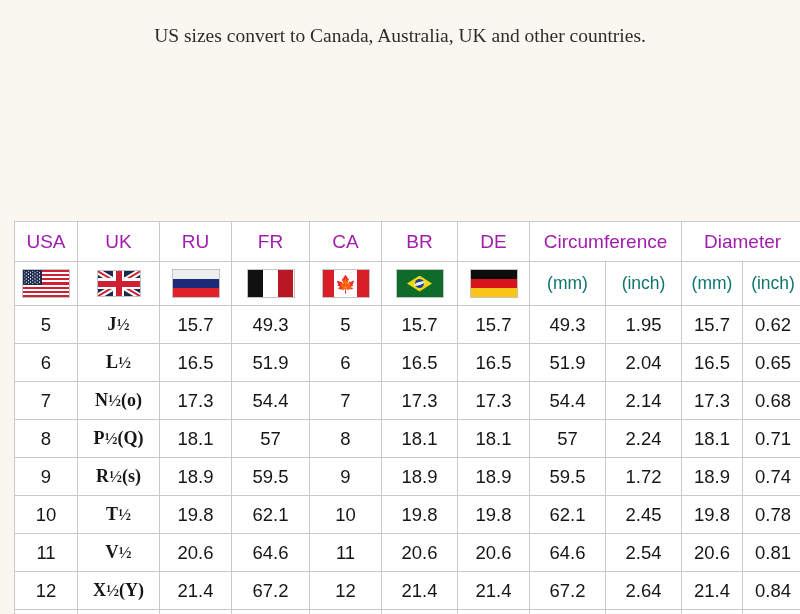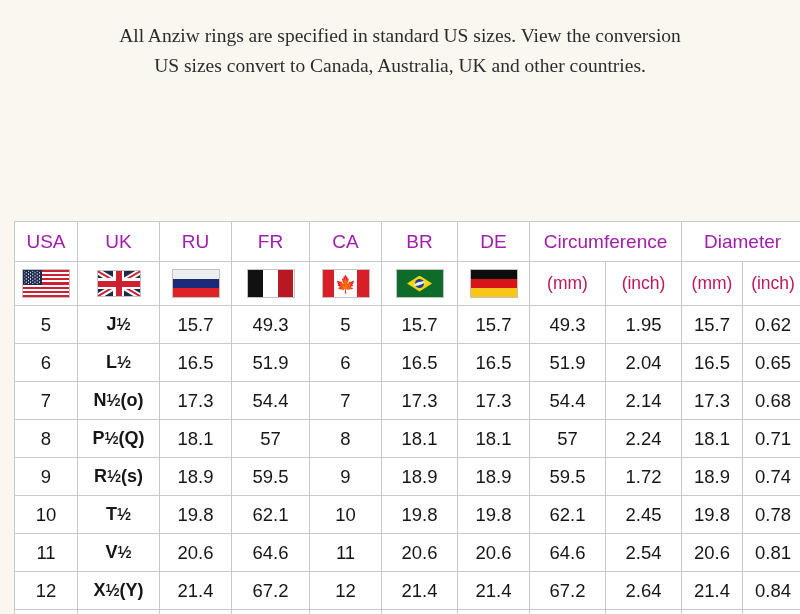--- a/index.html
+++ b/index.html
@@ -53,31 +53,31 @@
   tr.head-row th {
     height: 40px;
     font-weight: normal;
     color: #a21caf;
     font-size: 19px;
   }
   tr.flag-row td {
     height: 44px;
   }
   tr.flag-row td.unit {
-    color: #be185d;
+    color: #0f766e;
     font-size: 17.5px;
     text-align: center;
   }
   tr.body-row td {
     height: 38px;
     color: #161616;
     font-size: 18.5px;
     font-weight: 500;
   }
-  tr.body-row td.uk-cell { font-weight: bold; font-size: 18px; }
+  tr.body-row td.uk-cell { font-weight: bold; font-size: 18px; font-family: Liberation Serif, serif; }
   tr.partial-row td { height: 22px; }
 
   .frac { font-size: 0.92em; }
   .frac sup { font-size: 0.62em; vertical-align: 0.42em; }
   .frac sub { font-size: 0.62em; vertical-align: 0em; }
   .frac .sl { font-size: 0.95em; }
 
   
   .flag {
     display: inline-block;
@@ -187,21 +187,20 @@
   .f-de .b2 { top: 33.33%; background: #d7141a; }
   .f-de .b3 { top: 66.66%; background: #f9c516; }
 </style>
 </head>
 <body>
 
 <div class="page">
 
 
   <div class="subtitle">
-    <div>All Anziw rings are specified in standard US sizes. View the conversion</div>
     <div>US sizes convert to Canada, Australia, UK and other countries.</div>
   </div>
 
   <div class="table-wrap">
     <table class="conv">
       <colgroup>
         <col style="width:63px">
         <col style="width:82px">
         <col style="width:72px">
         <col style="width:78px">

